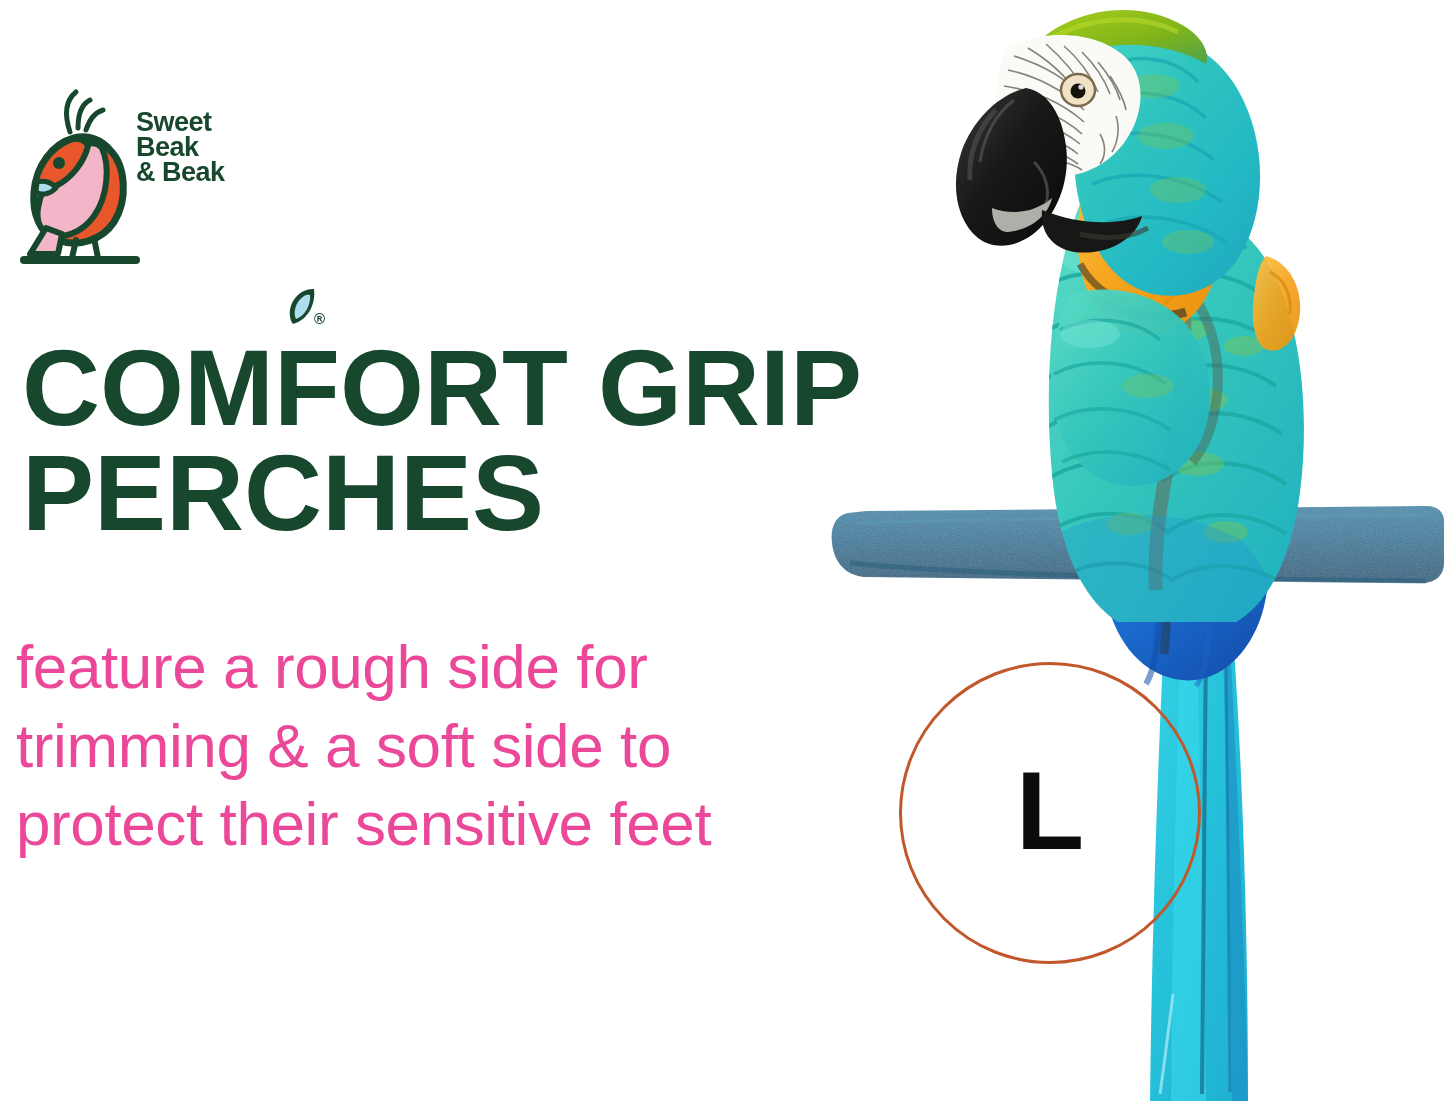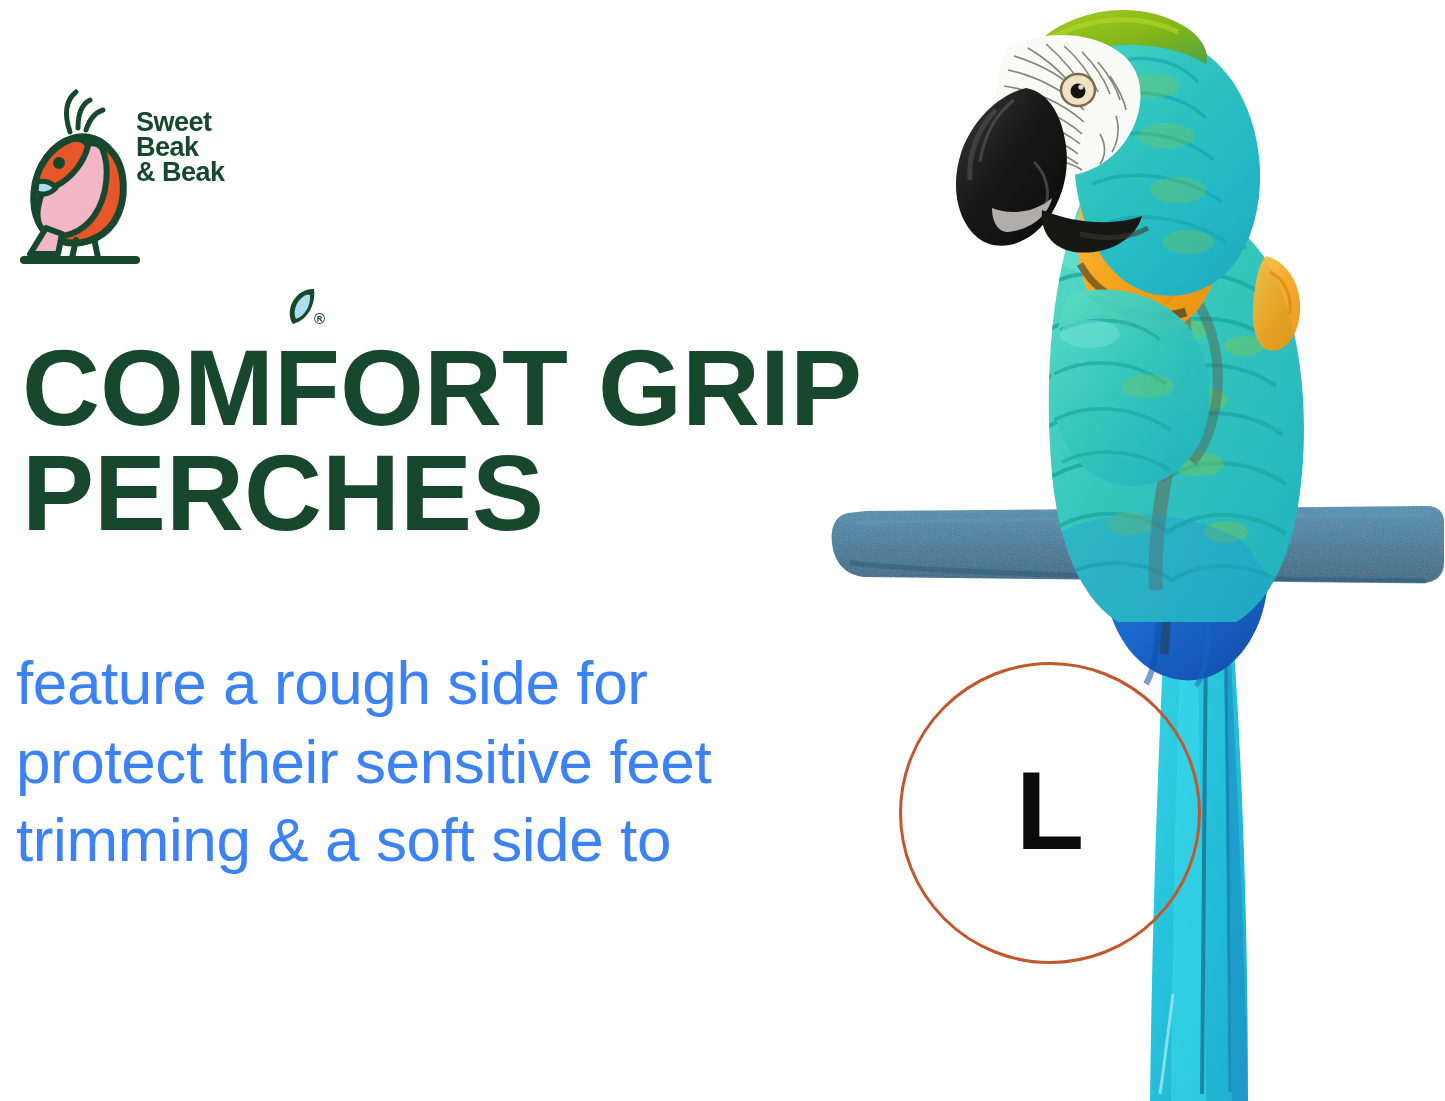--- a/index.html
+++ b/index.html
@@ -63,23 +63,23 @@
     letter-spacing:0px;
     text-transform:uppercase;
     transform:scaleX(1.0);
     transform-origin:left top;
   }
   #headline .hl-line { display:block; white-space:nowrap; }
 
   
   #subcopy {
     position:absolute;
-    left:16px; top:644px;
+    left:16px; top:628px;
     width:820px;
-    color:#3b82f6;
+    color:#ec4899;
     font-family:"Liberation Sans Narrow","Liberation Sans", sans-serif;
     font-weight:300;
     font-size:62px;
     line-height:1.27;
     letter-spacing:-0.4px;
   }
   #subcopy .sc-line { display:block; white-space:nowrap; }
 
   
   #size-badge {
@@ -175,22 +175,22 @@
     <span id="logo-reg">®</span>
   </div>
 
   <h1 id="headline">
     <span class="hl-line">COMFORT GRIP</span>
     <span class="hl-line">PERCHES</span>
   </h1>
 
   <p id="subcopy">
     <span class="sc-line">feature a rough side for</span>
+    <span class="sc-line">trimming &amp; a soft side to</span>
     <span class="sc-line">protect their sensitive feet</span>
-    <span class="sc-line">trimming &amp; a soft side to</span>
   </p>
 
   <svg id="perch" viewBox="0 0 619 118">
     <defs>
       <linearGradient id="perchGrad" x1="0" y1="0" x2="0" y2="1">
         <stop offset="0%" stop-color="#4A8FB0"></stop>
         <stop offset="38%" stop-color="#3E7FA0"></stop>
         <stop offset="72%" stop-color="#346F8E"></stop>
         <stop offset="100%" stop-color="#2C6181"></stop>
       </linearGradient>

